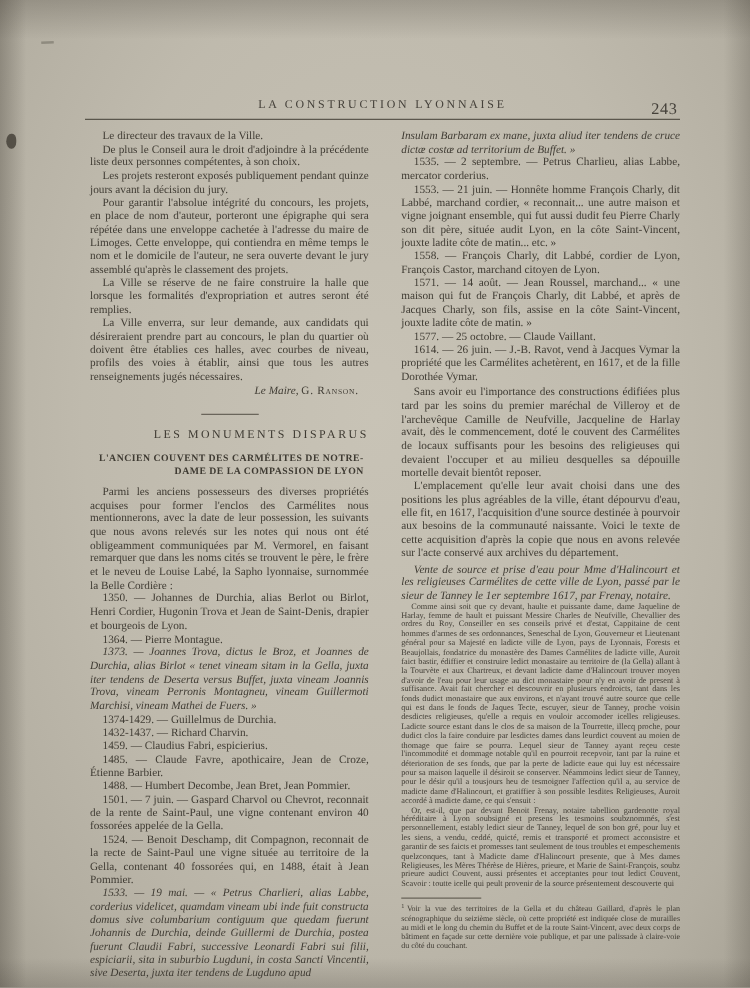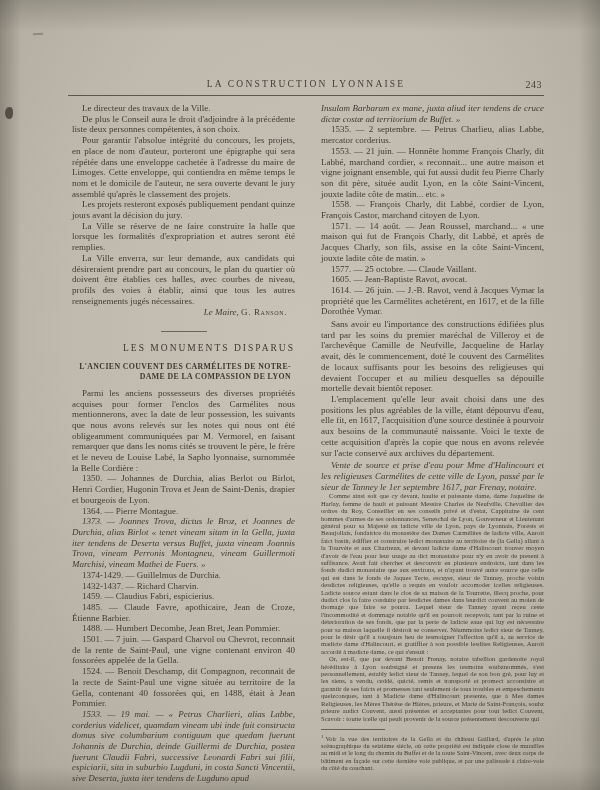--- a/index.html
+++ b/index.html
@@ -26,21 +26,21 @@
   .mark-topleft {
     position:absolute; left:33px; top:33px; width:10px; height:2px;
     background:#6f6b60; opacity:.55; transform:rotate(-3deg);
   }
   .header { position:absolute; left:68px; right:56px; top:79px; color:#45413a;font-family:Liberation Serif, serif; }
   .header-row { position:relative; height:12px; }
   .journal-title {
     position:absolute; left:50%; transform:translateX(-50%);
     font-size:9.5px; letter-spacing:2.2px; white-space:nowrap; color:#45413a;
   }
-  .page-number { position:absolute; right:2px; top:0; font-size:10px; letter-spacing:.5px; }
+  .page-number { position:absolute; right:2px; top:0; font-size:13px; letter-spacing:.5px; }
   .header-rule { margin-top:4px; border-top:1px solid rgba(58,53,44,.75); height:0; }
   .columns {
     position:absolute; left:60px; right:56px; top:103px; bottom:5px;
     display:flex; gap:14px; overflow:hidden; color:#403c34;
   }
   .col { flex:1; min-width:0; text-align:justify;margin-left:12px; }
   .bp { margin:0; font-size:9px; line-height:10.7px; text-indent:10px; }
   .noindent { text-indent:0; }
   .ital { font-style:italic; }
   .gap-top { margin-top:2px;font-family:Liberation Serif, serif; }
@@ -72,22 +72,22 @@
       <span class="page-number">243</span>
     </div>
     <div class="header-rule"></div>
   </div>
 
   <div class="columns">
 
     <div class="col">
       <p class="bp">Le directeur des travaux de la Ville.</p>
       <p class="bp">De plus le Conseil aura le droit d'adjoindre à la précédente liste deux personnes compétentes, à son choix.</p>
+      <p class="bp">Les projets resteront exposés publiquement pendant quinze jours avant la décision du jury.</p>
       <p class="bp">Pour garantir l'absolue intégrité du concours, les projets, en place de nom d'auteur, porteront une épigraphe qui sera répétée dans une enveloppe cachetée à l'adresse du maire de Limoges. Cette enveloppe, qui contiendra en même temps le nom et le domicile de l'auteur, ne sera ouverte devant le jury assemblé qu'après le classement des projets.</p>
-      <p class="bp">Les projets resteront exposés publiquement pendant quinze jours avant la décision du jury.</p>
       <p class="bp">La Ville se réserve de ne faire construire la halle que lorsque les formalités d'expropriation et autres seront été remplies.</p>
       <p class="bp">La Ville enverra, sur leur demande, aux candidats qui désireraient prendre part au concours, le plan du quartier où doivent être établies ces halles, avec courbes de niveau, profils des voies à établir, ainsi que tous les autres renseignements jugés nécessaires.</p>
       <p class="signature">
         <span class="sig-role">Le Maire,</span>
         <span class="sig-name">G. Ranson.</span>
       </p>
 
       <div class="section-head">
         <div class="section-rule"></div>
         <div class="section-title">LES MONUMENTS DISPARUS</div>
@@ -108,21 +108,20 @@
       <p class="bp ital">1533. — 19 mai. — « Petrus Charlieri, alias Labbe, corderius videlicet, quamdam vineam ubi inde fuit constructa domus sive columbarium contiguum que quedam fuerunt Johannis de Durchia, deinde Guillermi de Durchia, postea fuerunt Claudii Fabri, successive Leonardi Fabri sui filii, espiciarii, sita in suburbio Lugduni, in costa Sancti Vincentii, sive Deserta, juxta iter tendens de Lugduno apud</p>
     </div>
 
     <div class="col">
       <p class="bp ital noindent">Insulam Barbaram ex mane, juxta aliud iter tendens de cruce dictæ costæ ad territorium de Buffet. »</p>
       <p class="bp">1535. — 2 septembre. — Petrus Charlieu, alias Labbe, mercator corderius.</p>
       <p class="bp">1553. — 21 juin. — Honnête homme François Charly, dit Labbé, marchand cordier, « reconnait... une autre maison et vigne joignant ensemble, qui fut aussi dudit feu Pierre Charly son dit père, située audit Lyon, en la côte Saint-Vincent, jouxte ladite côte de matin... etc. »</p>
       <p class="bp">1558. — François Charly, dit Labbé, cordier de Lyon, François Castor, marchand citoyen de Lyon.</p>
       <p class="bp">1571. — 14 août. — Jean Roussel, marchand... « une maison qui fut de François Charly, dit Labbé, et après de Jacques Charly, son fils, assise en la côte Saint-Vincent, jouxte ladite côte de matin. »</p>
       <p class="bp">1577. — 25 octobre. — Claude Vaillant.</p>
-      <p class="bp">1605. — Jean-Baptiste Ravot, avocat.</p>
       <p class="bp">1614. — 26 juin. — J.-B. Ravot, vend à Jacques Vymar la propriété que les Carmélites achetèrent, en 1617, et de la fille Dorothée Vymar.</p>
       <p class="bp gap-top">Sans avoir eu l'importance des constructions édifiées plus tard par les soins du premier maréchal de Villeroy et de l'archevêque Camille de Neufville, Jacqueline de Harlay avait, dès le commencement, doté le couvent des Carmélites de locaux suffisants pour les besoins des religieuses qui devaient l'occuper et au milieu desquelles sa dépouille mortelle devait bientôt reposer.</p>
       <p class="bp">L'emplacement qu'elle leur avait choisi dans une des positions les plus agréables de la ville, étant dépourvu d'eau, elle fit, en 1617, l'acquisition d'une source destinée à pourvoir aux besoins de la communauté naissante. Voici le texte de cette acquisition d'après la copie que nous en avons relevée sur l'acte conservé aux archives du département.</p>
       <p class="bp ital deed-title">Vente de source et prise d'eau pour Mme d'Halincourt et les religieuses Carmélites de cette ville de Lyon, passé par le sieur de Tanney le 1er septembre 1617, par Frenay, notaire.</p>
       <p class="sp">Comme ainsi soit que cy devant, haulte et puissante dame, dame Jaqueline de Harlay, femme de hault et puissant Messire Charles de Neufville, Chevallier des ordres du Roy, Conseiller en ses conseils privé et d'estat, Cappitaine de cent hommes d'armes de ses ordonnances, Seneschal de Lyon, Gouverneur et Lieutenant général pour sa Majesté en ladicte ville de Lyon, pays de Lyonnais, Forests et Beaujollais, fondatrice du monastère des Dames Carmélites de ladicte ville, Auroit faict bastir, édiffier et construire ledict monastaire au territoire de (la Gella) allant à la Tourvète et aux Chartreux, et devant ladicte dame d'Halincourt trouver moyen d'avoir de l'eau pour leur usage au dict monastaire pour n'y en avoir de present à suffisance. Avait fait chercher et descouvrir en plusieurs endroicts, tant dans les fonds dudict monastaire que aux environs, et n'ayant trouvé autre source que celle qui est dans le fonds de Jaques Tecte, escuyer, sieur de Tanney, proche voisin desdictes religieuses, qu'elle a requis en vouloir accomoder icelles religieuses. Ladicte source estant dans le clos de sa maison de la Tourrette, illecq proche, pour dudict clos la faire conduire par lesdictes dames dans leurdict couvent au moien de thomage que faire se pourra. Lequel sieur de Tanney ayant reçeu ceste l'incommodité et dommage notable qu'il en pourroit recepvoir, tant par la ruine et déterioration de ses fonds, que par la perte de ladicte eaue qui luy est nécessaire pour sa maison laquelle il désiroit se conserver. Néammoins ledict sieur de Tanney, pour le désir qu'il a tousjours heu de tesmoigner l'affection qu'il a, au service de madicte dame d'Halincourt, et gratiffier à son possible lesdites Religieuses, Auroit accordé à madicte dame, ce qui s'ensuit :</p>
       <p class="sp">Or, est-il, que par devant Benoit Frenay, notaire tabellion gardenotte royal héréditaire à Lyon soubsigné et presens les tesmoins soubznommés, s'est personnellement, estably ledict sieur de Tanney, lequel de son bon gré, pour luy et les siens, a vendu, ceddé, quicté, remis et transporté et promect acconsistre et garantir de ses faicts et promesses tant seulement de tous troubles et empeschements quelzconques, tant à Madicte dame d'Halincourt presente, que à Mes dames Religieuses, les Mères Thérèse de Hières, prieure, et Marie de Saint-François, soubz prieure audict Couvent, aussi présentes et acceptantes pour tout ledict Couvent, Scavoir : toutte icelle qui peult provenir de la source présentement descouverte qui</p>
       <div class="footnote">
         <div class="footnote-rule"></div>
         <p class="fn"><span class="fn-marker">1</span><span>Voir la vue des territoires de la Gella et du château Gaillard, d'après le plan scénographique du seizième siècle, où cette propriété est indiquée close de murailles au midi et le long du chemin du Buffet et de la route Saint-Vincent, avec deux corps de bâtiment en façade sur cette dernière voie publique, et par une palissade à claire-voie du côté du couchant.</span></p>
       </div>

